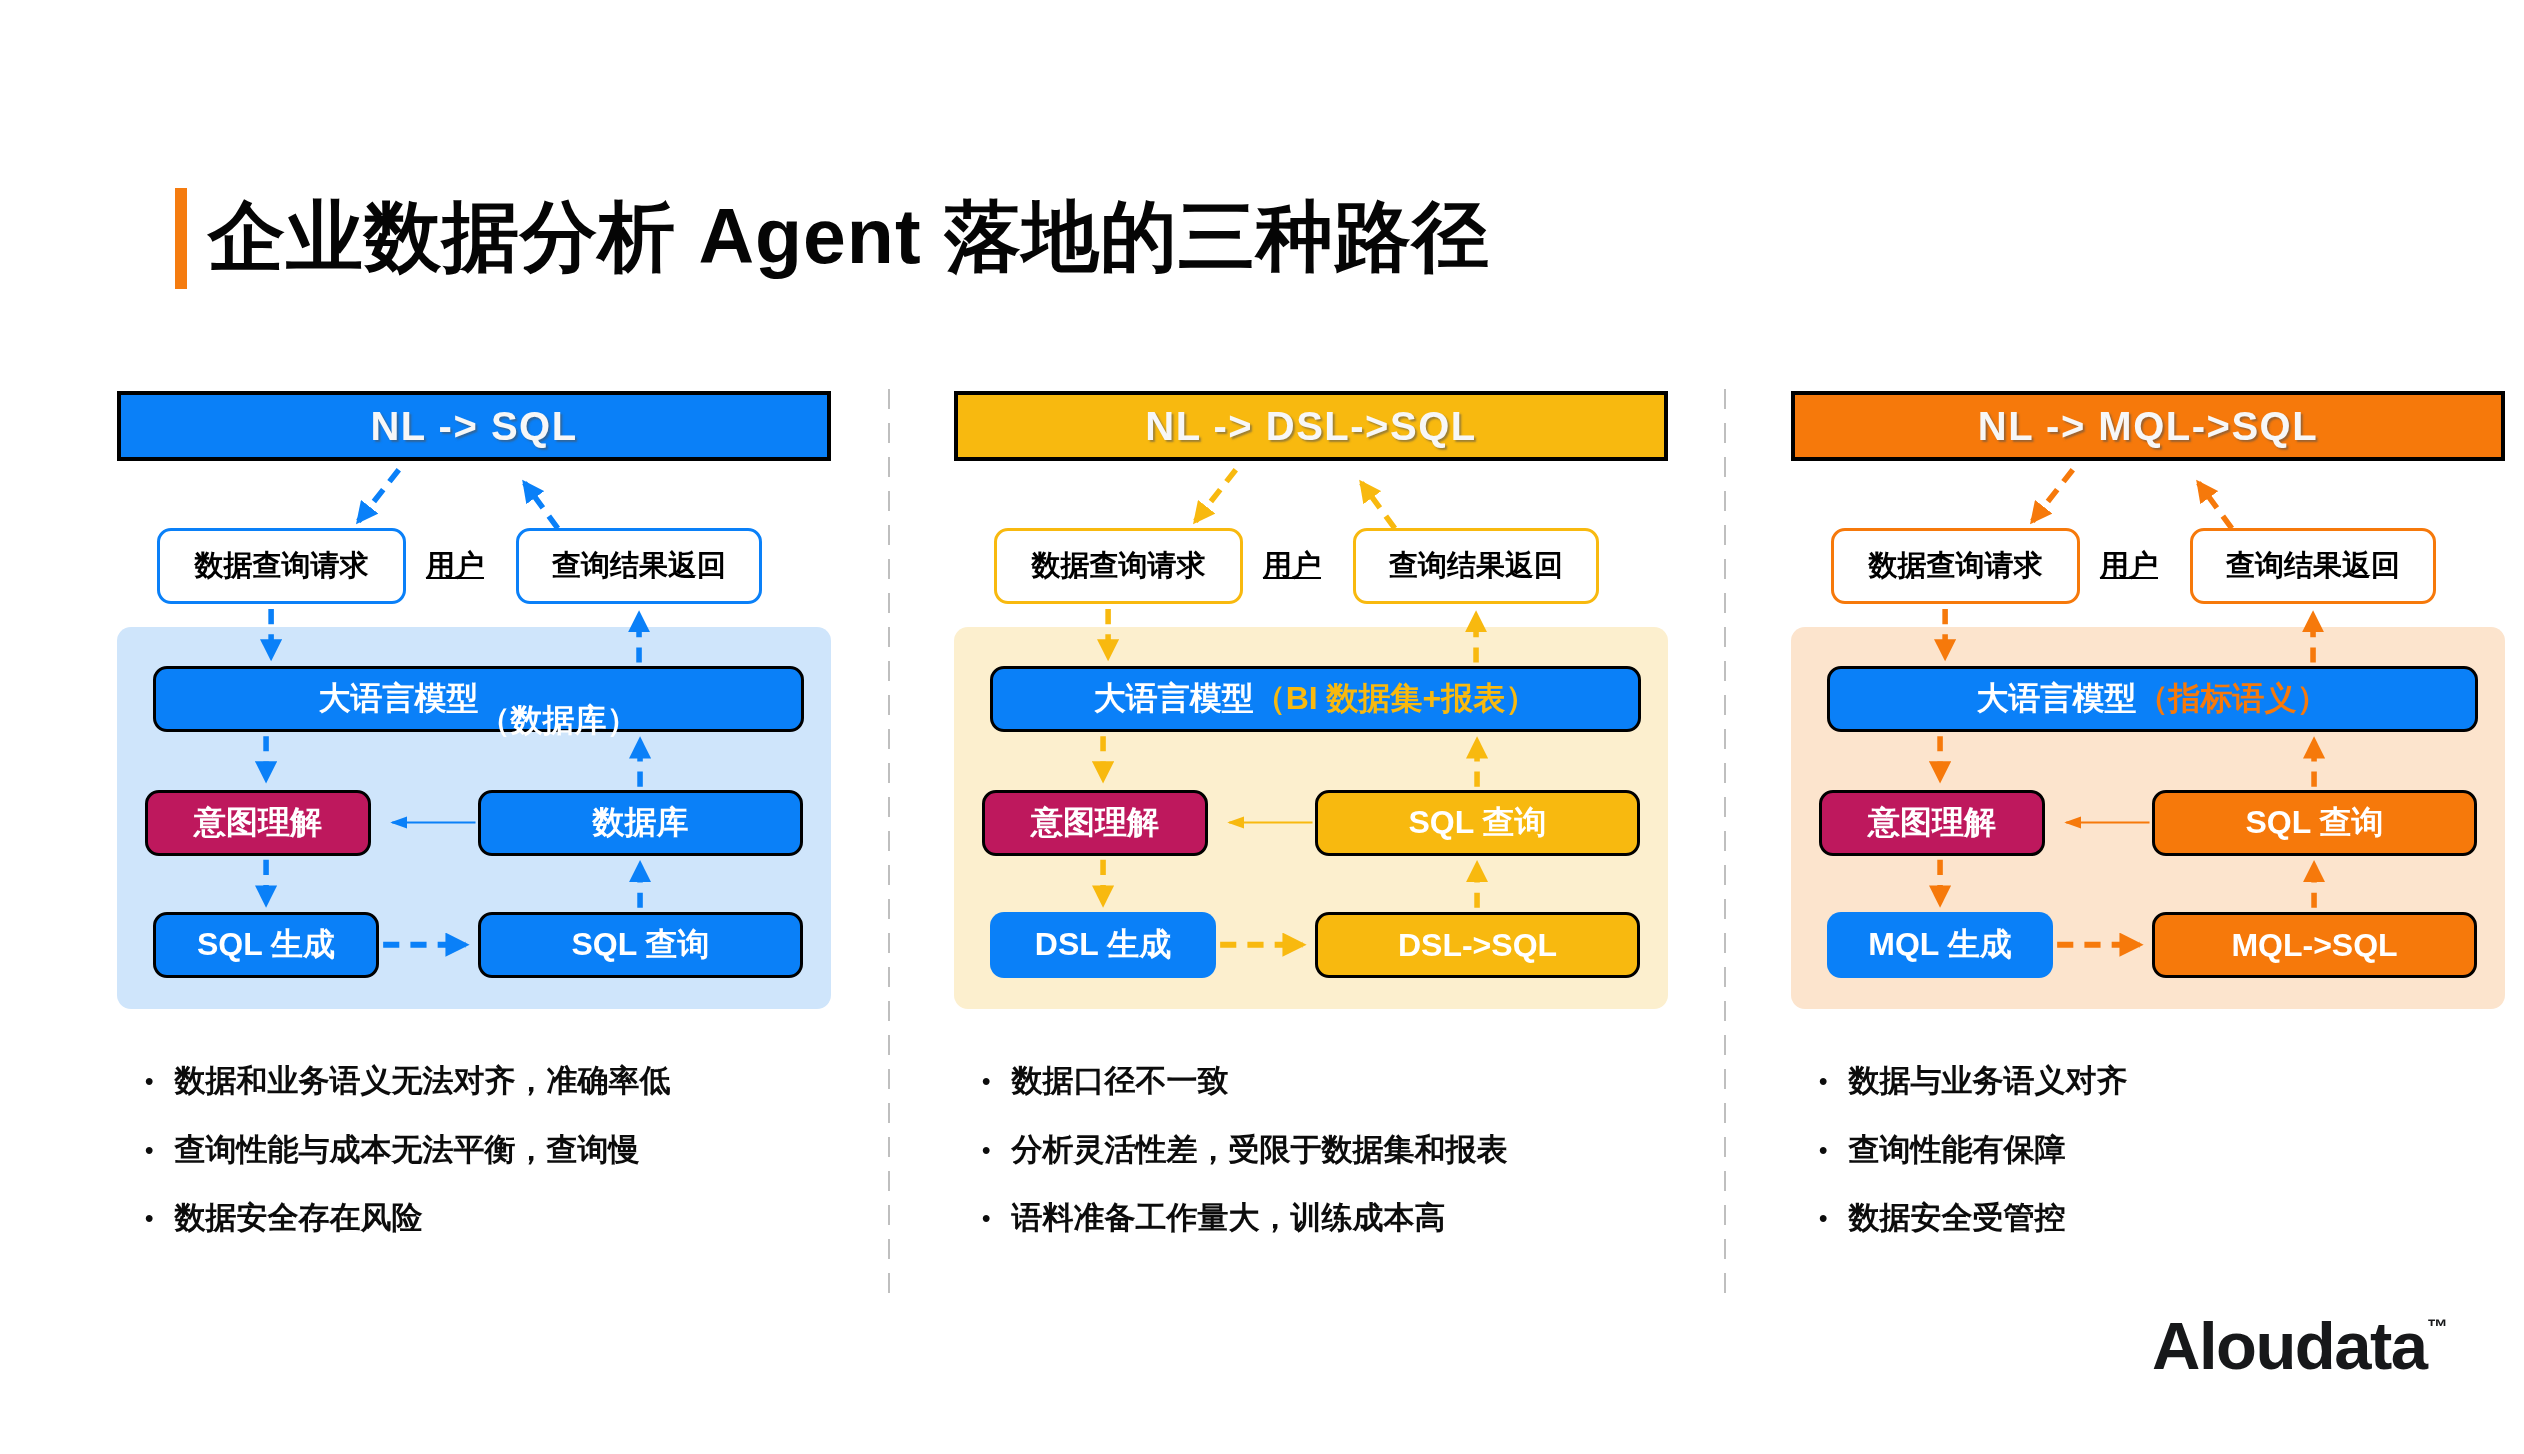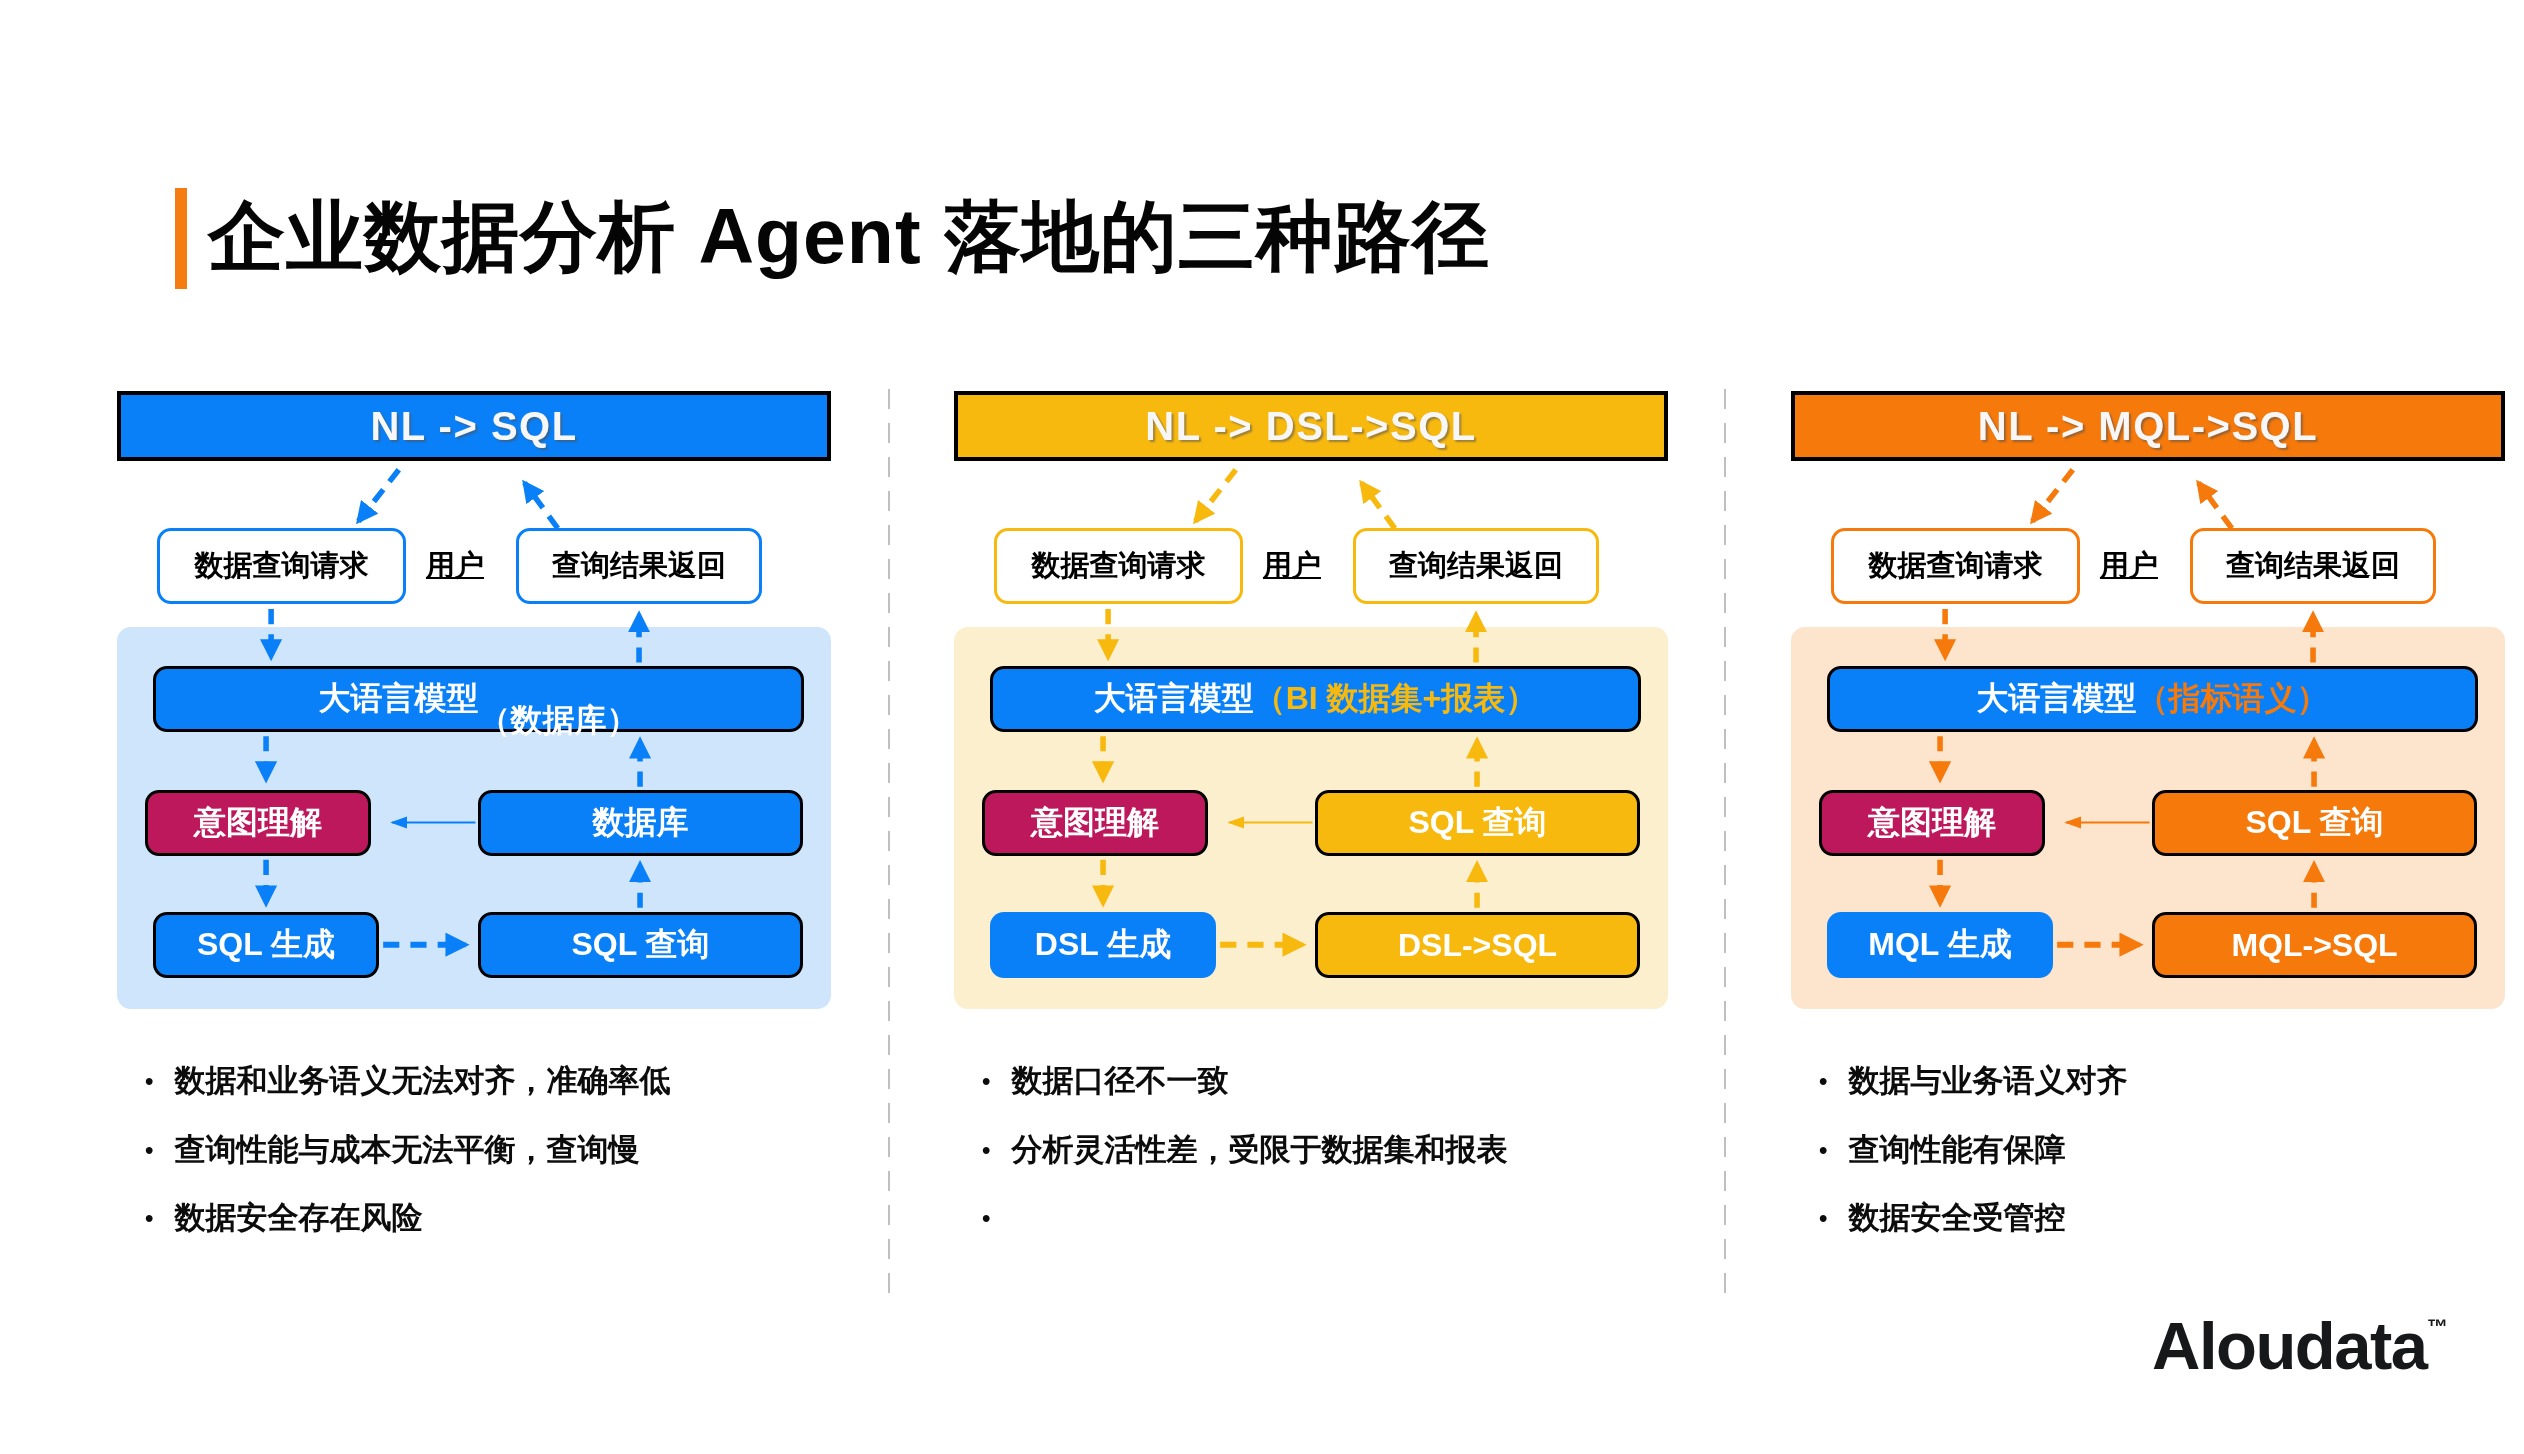--- a/index.html
+++ b/index.html
@@ -173,20 +173,21 @@
       <div class="bullet">
           <span class="dot">•</span>
           <span>数据口径不一致</span>
         </div>
       <div class="bullet">
           <span class="dot">•</span>
           <span>分析灵活性差，受限于数据集和报表</span>
         </div>
       <div class="bullet">
           <span class="dot">•</span>
+          <span>语料准备工作量大，训练成本高</span>
         </div>
     </div>
   </section>
 
   <section class="column col-3">
     <div class="hdr">NL -&gt; MQL-&gt;SQL</div>
     <div class="ubox req">数据查询请求</div>
     <div class="ulabel">用户</div>
     <div class="ubox res">查询结果返回</div>
     <div class="panel">

